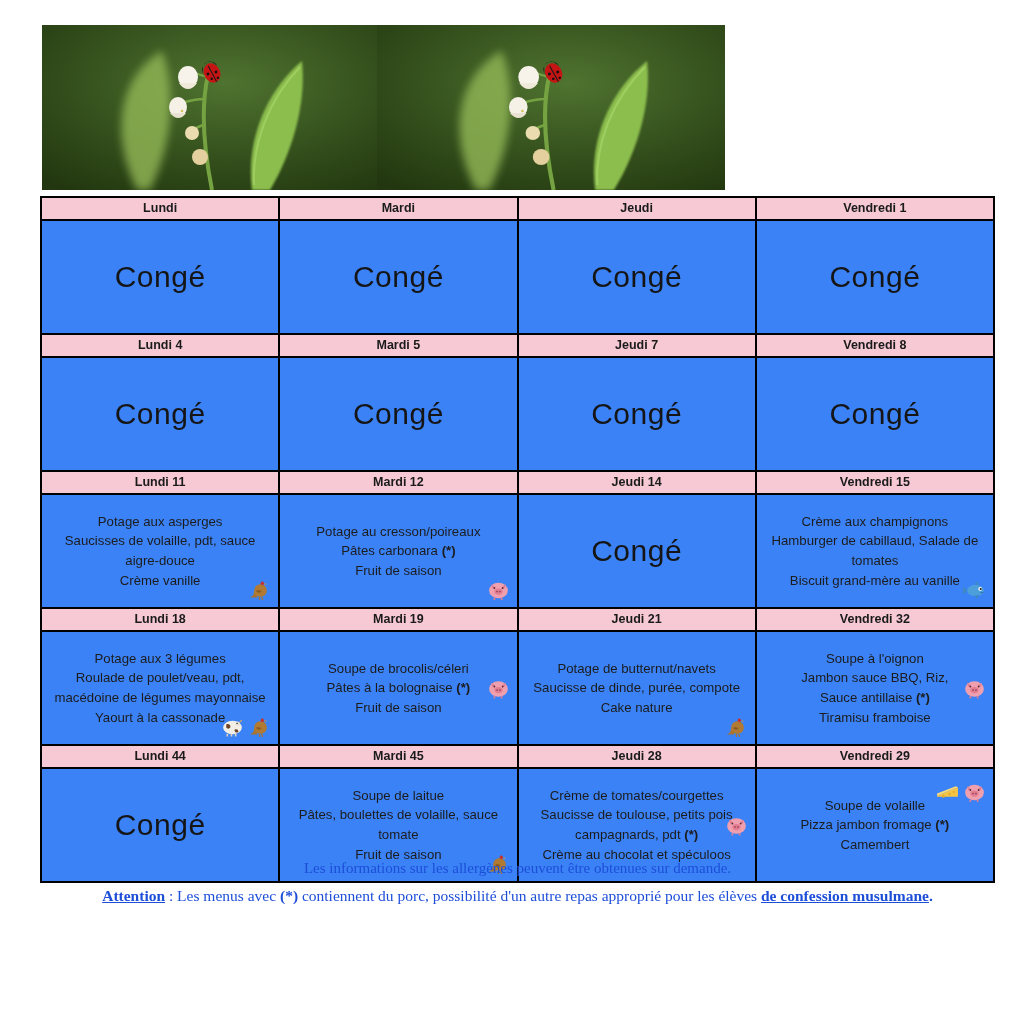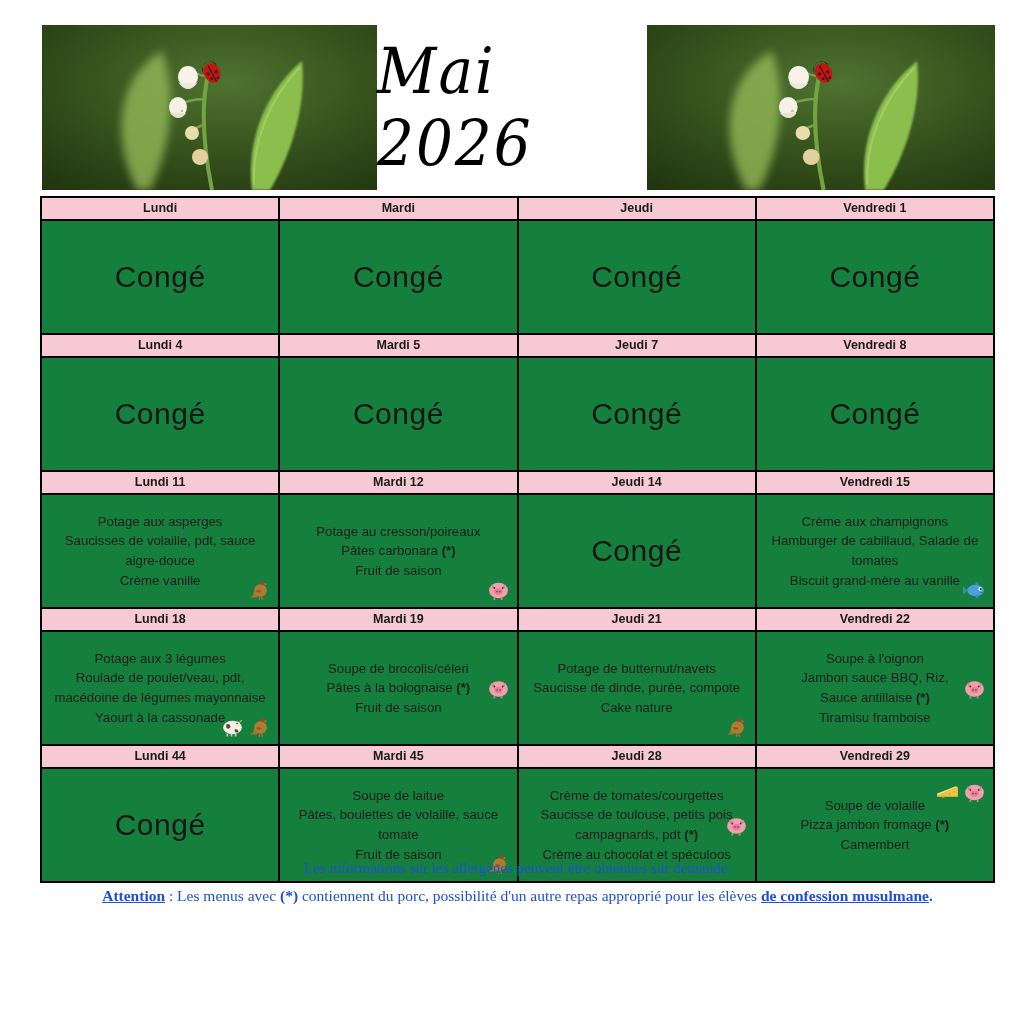--- a/index.html
+++ b/index.html
@@ -12,21 +12,21 @@
   .title-box{flex:1 1 auto;display:flex;align-items:center;justify-content:center;}
   .title{font-family:"DejaVu Serif",serif;font-style:italic;font-weight:400;
          font-size:58px;letter-spacing:2px;color:#000;transform:scaleY(1.08);}
 
   
   table.menu{position:absolute;top:196px;left:40px;width:955px;border-collapse:collapse;table-layout:fixed;background:#fff;}
   table.menu td{border:2px solid #000;}
   tr.head-row td{background:#f6c9d4;font-weight:bold;font-size:12.5px;text-align:center;
                  height:19px;padding:1px 2px;line-height:1.3;margin-top:47px;}
   tr.menu-row td{height:106px;vertical-align:middle;text-align:center;position:relative;
-                 padding:3px 6px;background:#15803d;}
+                 padding:3px 6px;background:#3b82f6;}
   .conge{font-size:30px;font-weight:400;letter-spacing:.5px;color:#151515;}
   .line{font-size:13.2px;line-height:1.48;color:#1c1c1c;}
   .line b{font-weight:bold;}
   .icons{position:absolute;right:6px;display:flex;gap:2px;align-items:center;}
   .icons.pos-bottom{bottom:5px;}
   .icons.pos-middle{top:50%;transform:translateY(-50%);}
   .icons.pos-top{top:10px;}
   .icon{display:inline-block;width:25px;height:25px;}
   .icon svg{width:25px;height:25px;display:block;}
 
@@ -81,23 +81,20 @@
             <circle cx="166" cy="47" r="1.4" fill="#111"></circle>
             <circle cx="174" cy="49" r="1.4" fill="#111"></circle>
             <circle cx="167" cy="53" r="1.2" fill="#111"></circle>
             <circle cx="173" cy="55" r="1.2" fill="#111"></circle>
           </g>
         </g>
       </defs>
       <use href="#muguet"></use>
     </svg>
 
-    <div class="title-box">
-      <div class="title">Mai 2026</div>
-    </div>
 
     <svg class="photo" width="348" height="165" viewBox="0 0 335 165" preserveAspectRatio="none">
       <use href="#muguet"></use>
     </svg>
   </div>
 
   <table class="menu">
     <tbody>
         <tr class="head-row">
           <td>Lundi</td>
@@ -206,21 +203,21 @@
                   <path d="M20.5 14.5q-1.5 1-3 .5" stroke="#2c6ea3" stroke-width="1" fill="none"></path>
                 </svg>
               </span>
             </div>
           </td>
         </tr>
         <tr class="head-row">
           <td>Lundi 18</td>
           <td>Mardi 19</td>
           <td>Jeudi 21</td>
-          <td>Vendredi 22</td>
+          <td>Vendredi 32</td>
         </tr>
         <tr class="menu-row">
           <td>
             <div class="lines">
               <div class="line">Potage aux 3 légumes</div>
               <div class="line">Roulade de poulet/veau, pdt,</div>
               <div class="line">macédoine de légumes mayonnaise</div>
               <div class="line">Yaourt à la cassonade</div>
             </div>
             <div class="icons pos-bottom">

